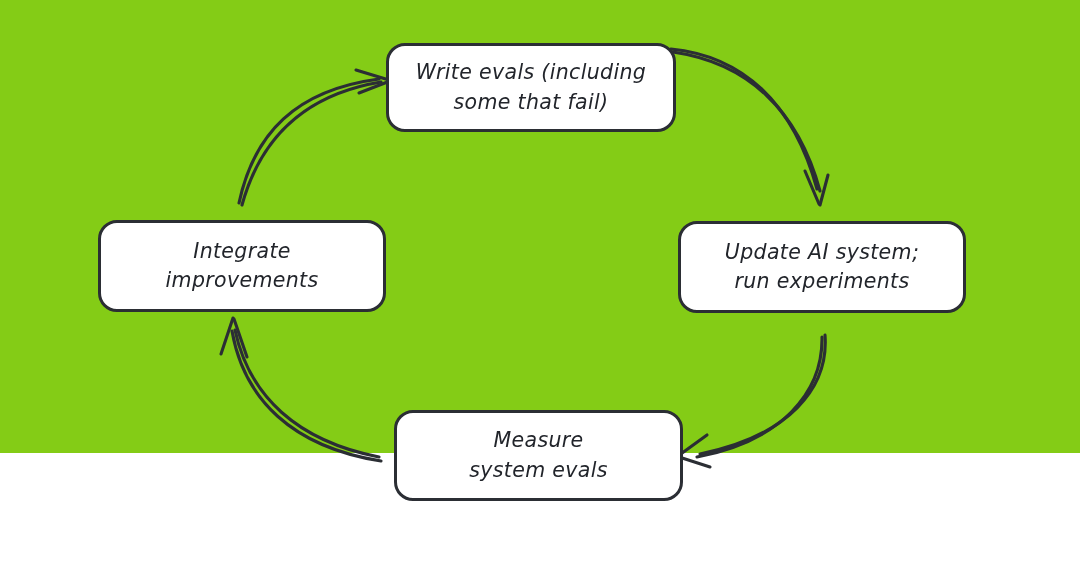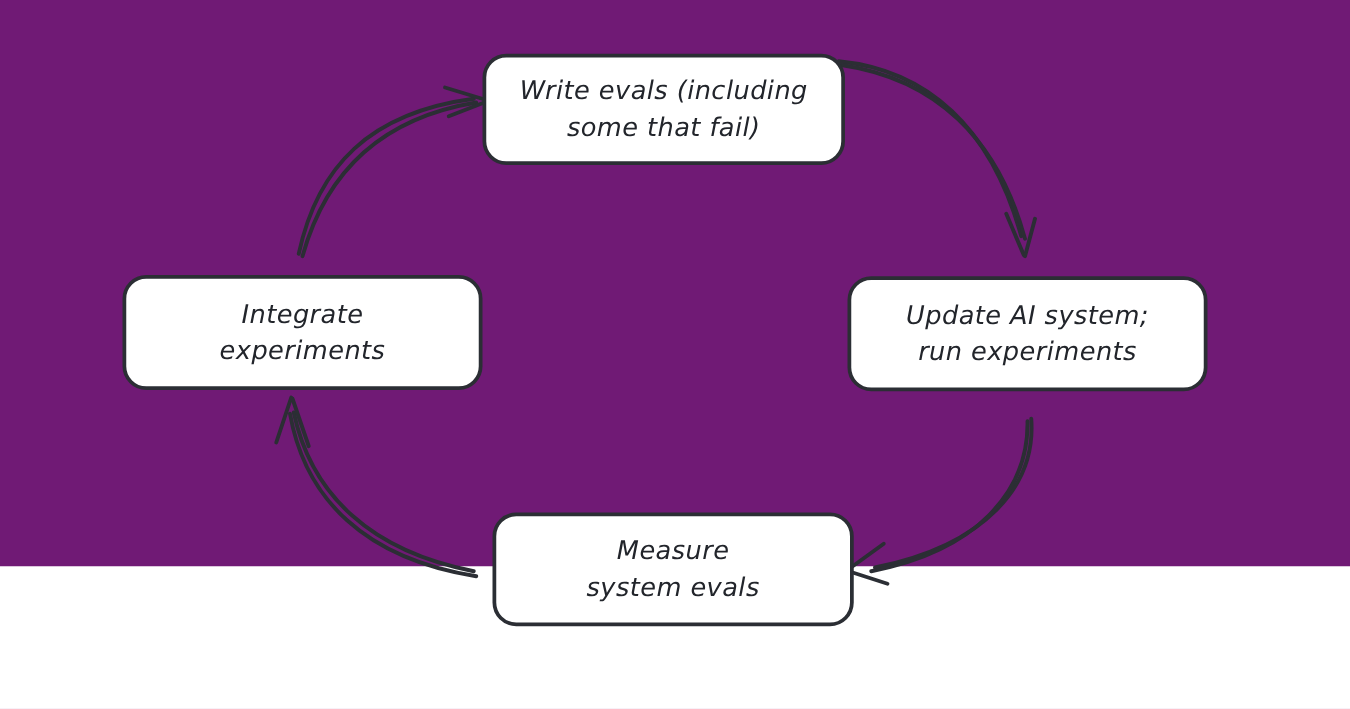--- a/index.html
+++ b/index.html
@@ -11,21 +11,21 @@
   body {
     width: 1080px;
     height: 567px;
     overflow: hidden;
     font-family: "DejaVu Sans", sans-serif;
   }
   #diagram-root {
     position: relative;
     width: 1080px;
     height: 453px;
-    background: #701a75;
+    background: #84cc16;
   }
   #cycle-svg {
     position: absolute;
     inset: 0;
     width: 1080px;
     height: 567px;
     display: block;
   }
   .node-box {
     position: absolute;
@@ -109,16 +109,16 @@
 run experiments</span>
   </div>
 
   <div class="node-box" id="node-measure">
     <span class="node-label">Measure
 system evals</span>
   </div>
 
   <div class="node-box" id="node-integrate">
     <span class="node-label">Integrate
-experiments</span>
+improvements</span>
   </div>
 
 </div>
 
 </body></html>

